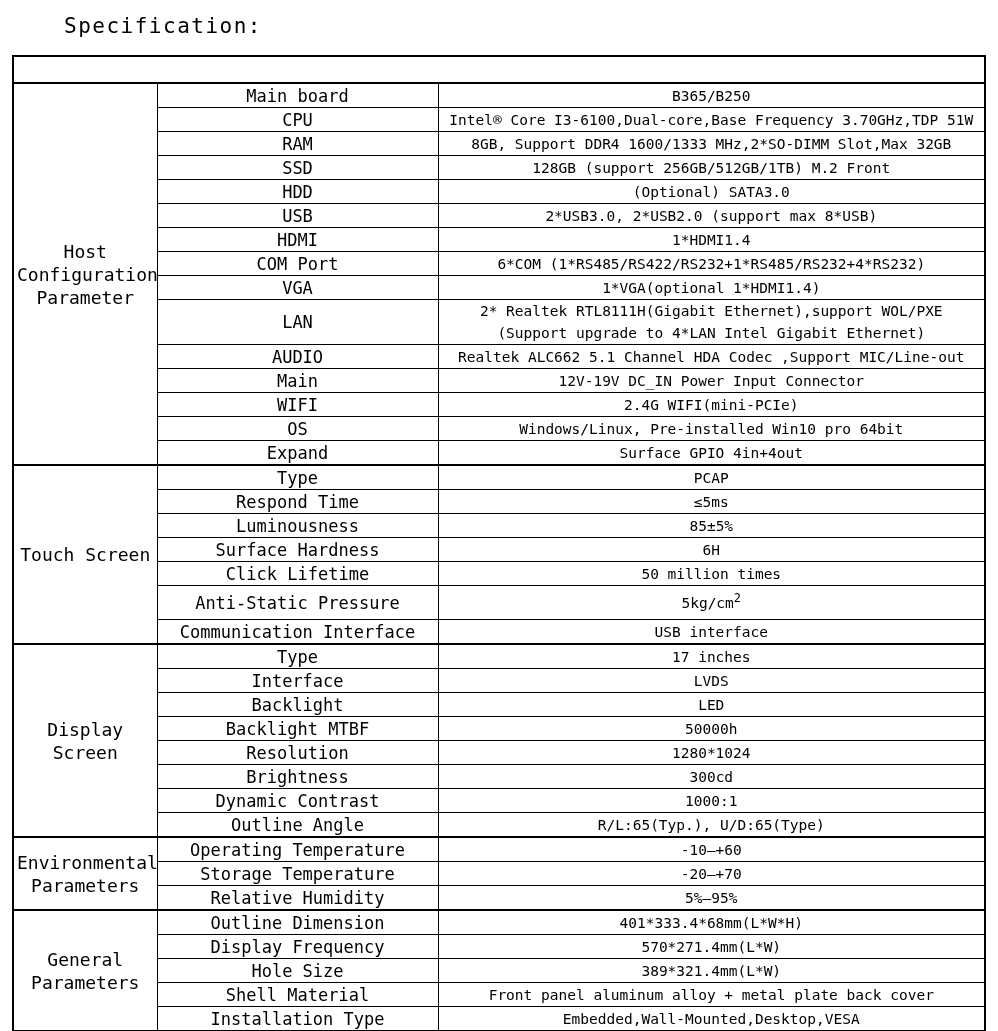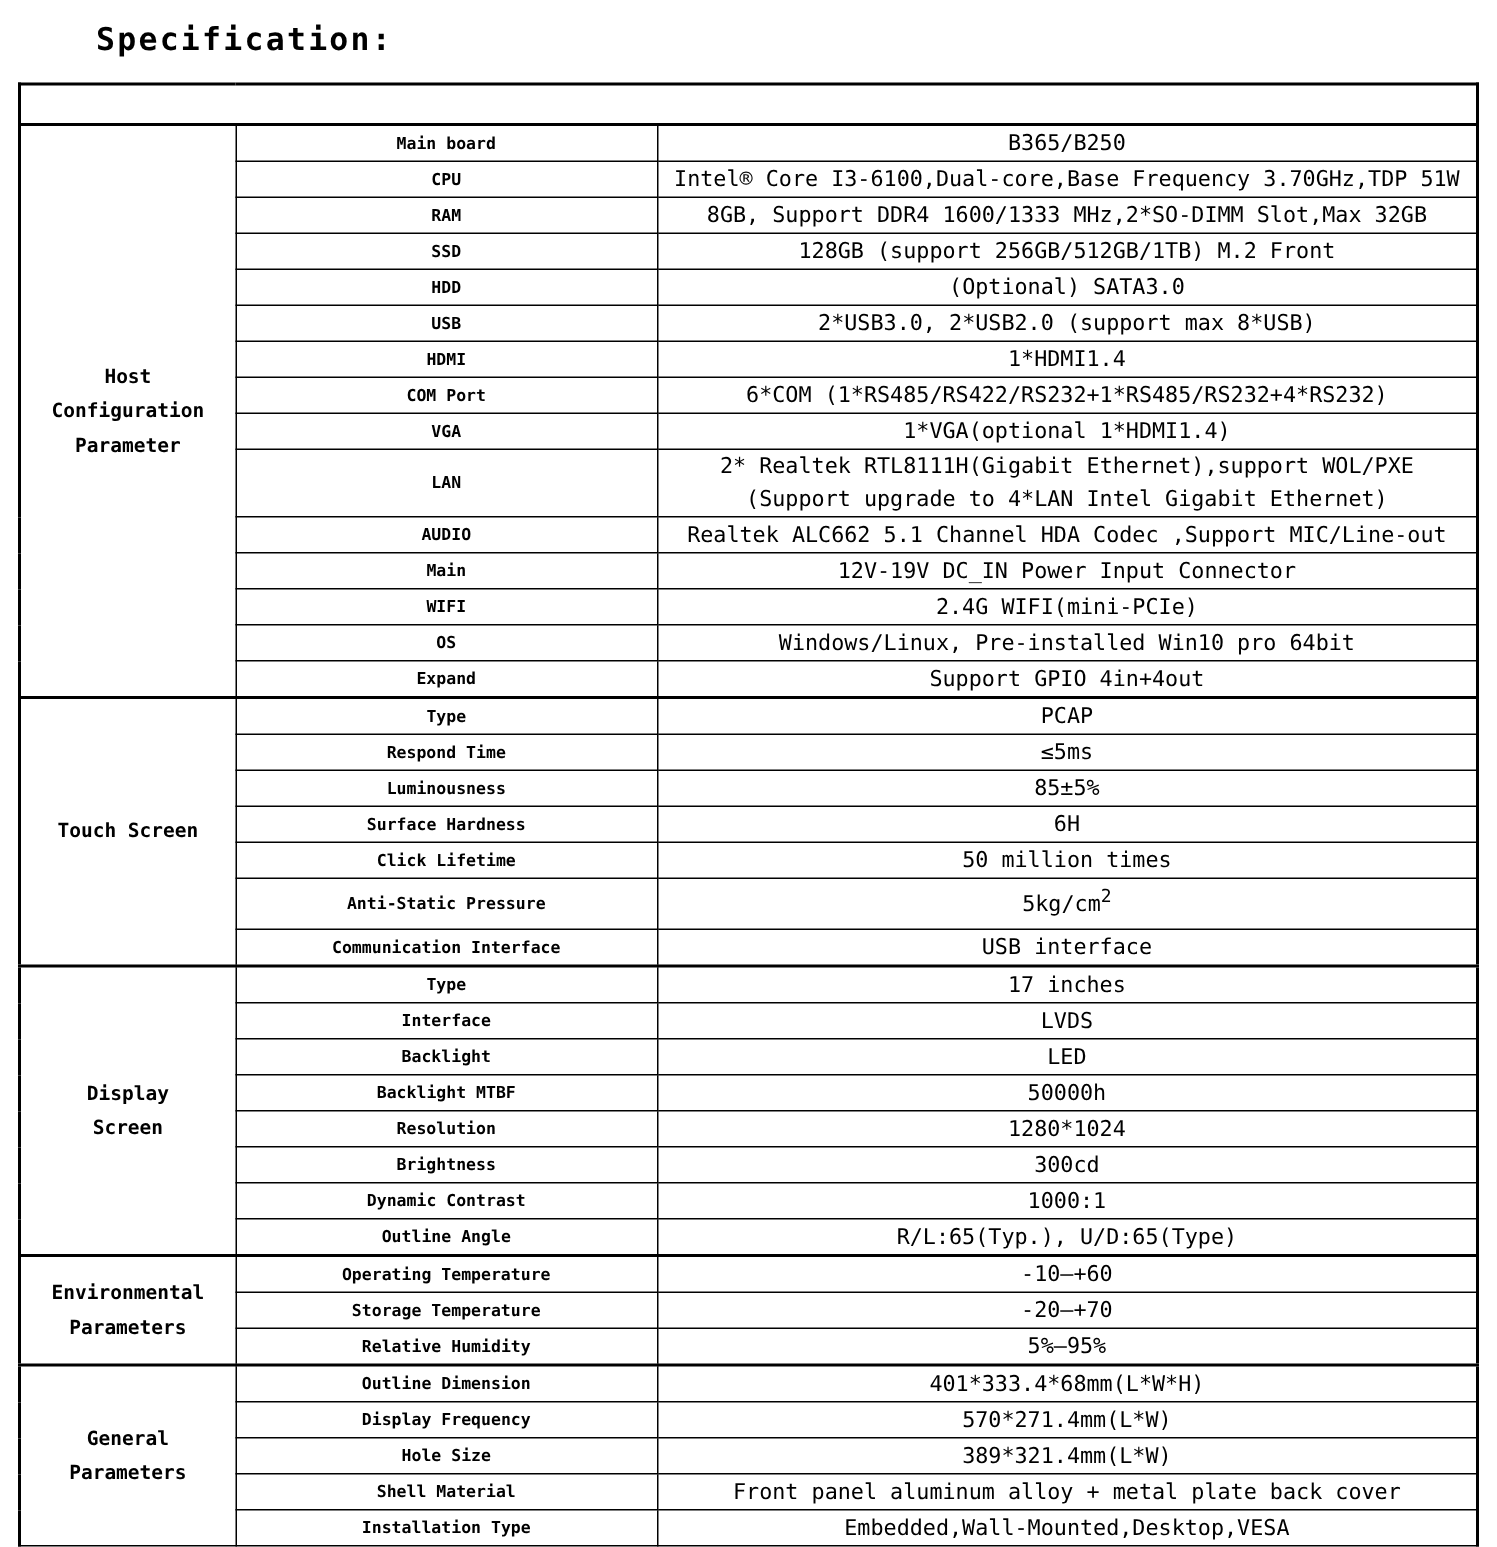--- a/index.html
+++ b/index.html
@@ -5,21 +5,21 @@
   html,body{margin:0;padding:0;background:#ffffff;}
   body{
     width:998px;height:1031px;
     font-family:"DejaVu Sans Mono","Liberation Mono",monospace;
     color:#000;
     position:relative;
   }
   .page-title{
     margin:14px 0 0 64px;
     font-size:21px;
-    font-weight:bold;
+    font-weight:normal;
     letter-spacing:1.5px;
   }
   table.spec{
     border-collapse:collapse;
     table-layout:fixed;
     width:972px;
     margin:17px 0 0 12px;
     border:2px solid #000;
   }
   tbody.section{border-top:2px solid #000;}
@@ -27,28 +27,28 @@
     border:1px solid #000;
     text-align:center;
     vertical-align:middle;
     padding:0 3px;
     height:23px;
     line-height:22px;
     overflow:hidden;
   }
   tr.spacer td{border:0;height:25px;}
   th.cat{
-    font-weight:bold;
-    font-size:13px;
+    font-weight:normal;
+    font-size:18px;
     white-space:pre-line;
     line-height:23px;
   }
   td.param{
-    font-weight:bold;
-    font-size:11px;
+    font-weight:normal;
+    font-size:17px;
   }
   td.value{
     font-size:14.5px;
     white-space:pre-line;
   }
   td.value sup{
     font-size:12px;
     vertical-align:super;
     line-height:0;
   }
@@ -131,21 +131,21 @@
     <tr>
       <td class="param">WIFI</td>
       <td class="value">2.4G WIFI(mini-PCIe)</td>
     </tr>
     <tr>
       <td class="param">OS</td>
       <td class="value">Windows/Linux,  Pre-installed Win10 pro 64bit</td>
     </tr>
     <tr>
       <td class="param">Expand</td>
-      <td class="value">Support GPIO 4in+4out</td>
+      <td class="value">Surface GPIO 4in+4out</td>
     </tr>
   </tbody>
 
   <tbody class="section">
     <tr>
       <th class="cat" rowspan="7">Touch Screen</th>
       <td class="param">Type</td>
       <td class="value">PCAP</td>
     </tr>
     <tr>

